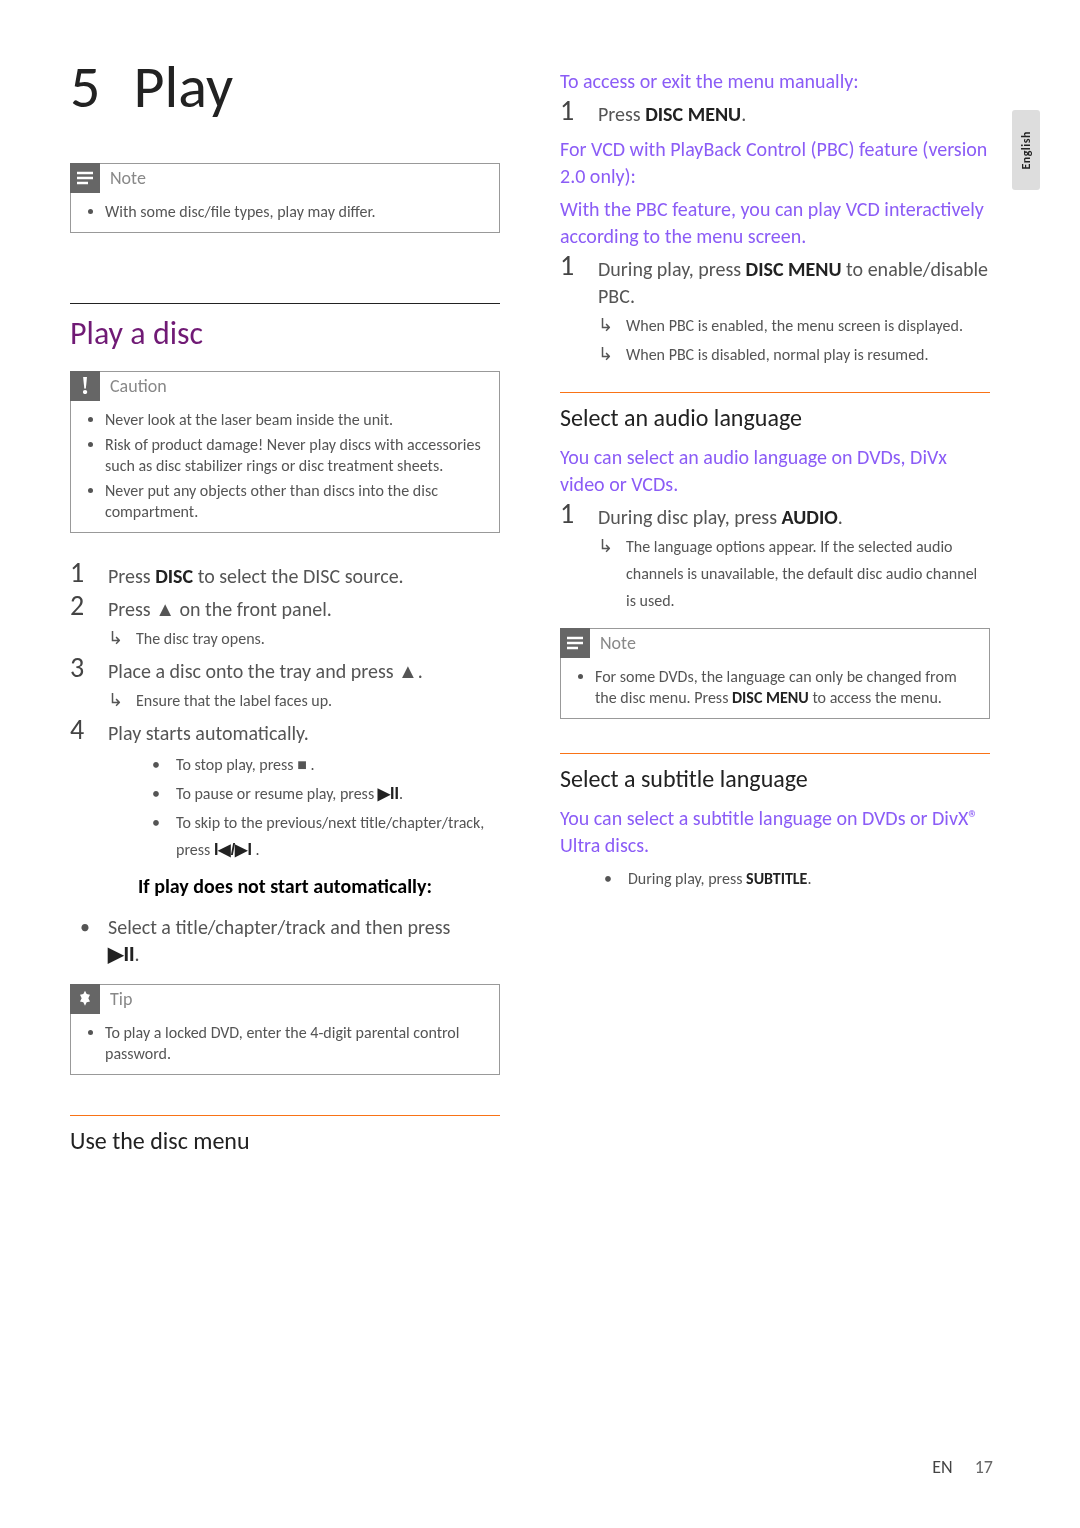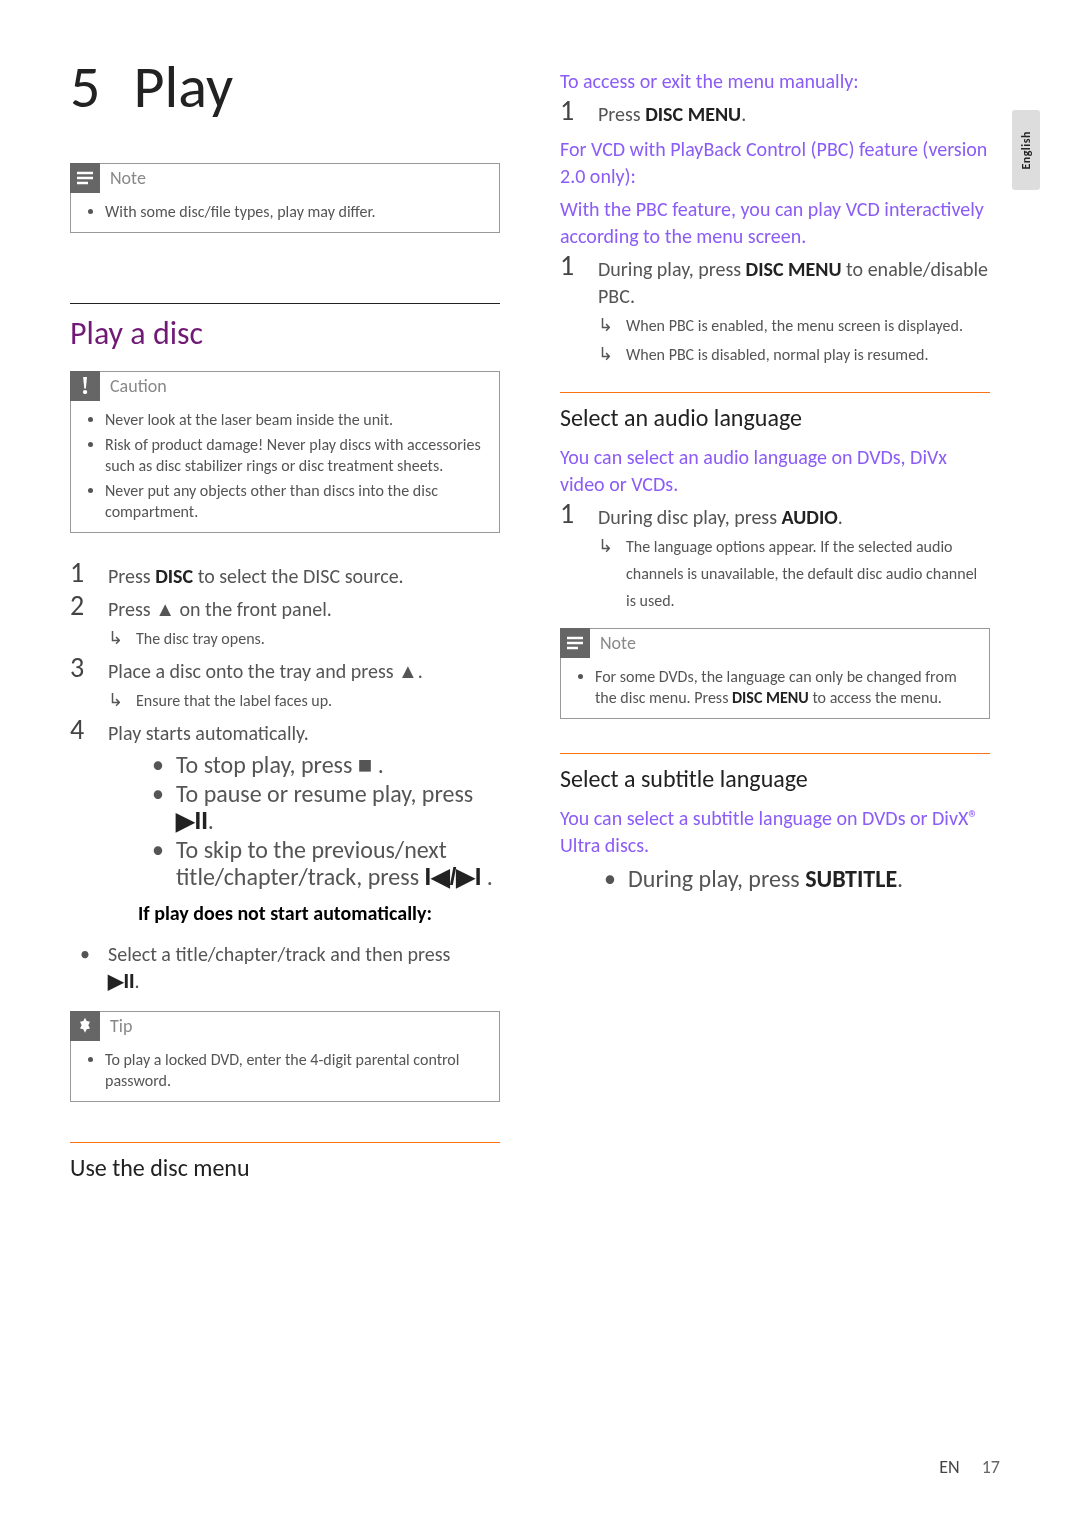--- a/index.html
+++ b/index.html
@@ -166,21 +166,21 @@
     color: #555;
   }
   ul.plainbullets {
     list-style: none;
     padding: 0 0 0 0;
     margin: 4px 0 10px 0;
   }
   ul.plainbullets > li {
     position: relative;
     padding-left: 68px;
-    font-size: 24px;
+    font-size: 16px;
     line-height: 27px;
     color: #555;
     margin: 2px 0;
     font-weight: 300;
   }
   ul.plainbullets > li::before {
     content: "•";
     position: absolute;
     left: 44px;
     top: 0;
@@ -204,21 +204,21 @@
     position: absolute;
     left: 10px;
     top: 0;
   }
   .iconglyph {
     font-family: "Segoe UI Symbol", "Arial Unicode MS", sans-serif;
   }
   .footer {
     position: absolute;
     bottom: 50px;
-    right: 80px;
+    right: 87px;
     font-size: 18px;
     color: #444;
   }
   .footer .lang { font-weight: 400; margin-right: 18px; }
   .footer .pn { color: #666; }
   .boldline { font-weight: 600; color: #000000; }
   svg.note-icon rect { fill: #666; }
   svg.note-icon line { stroke: #fff; stroke-width: 2.5; }
   svg.tip-icon { fill: #fff; }
 </style>

